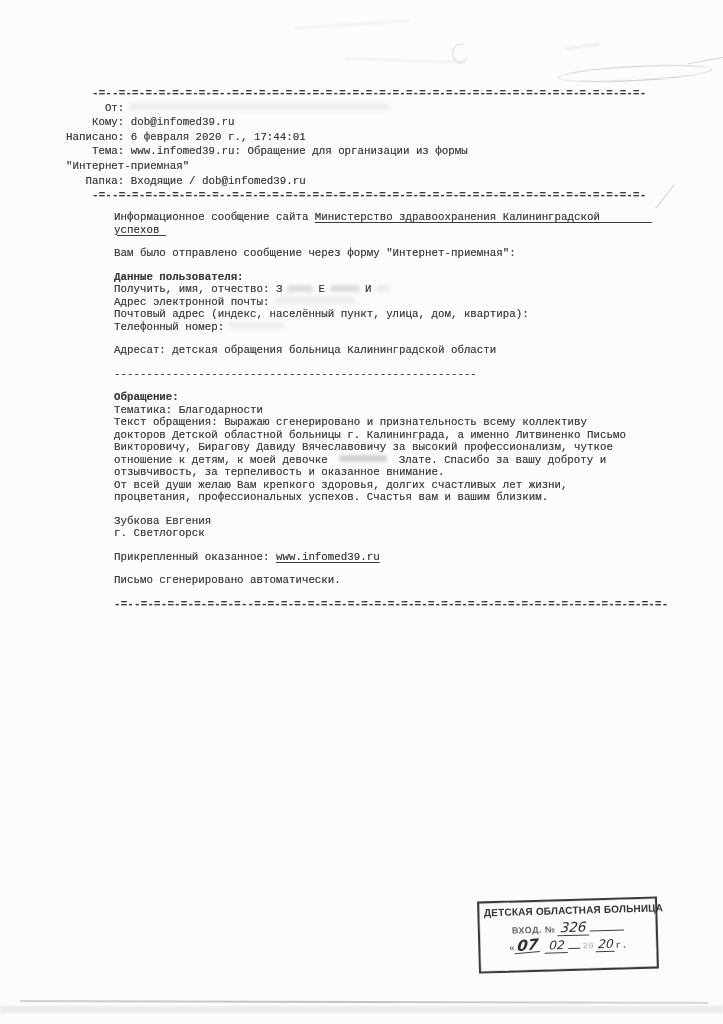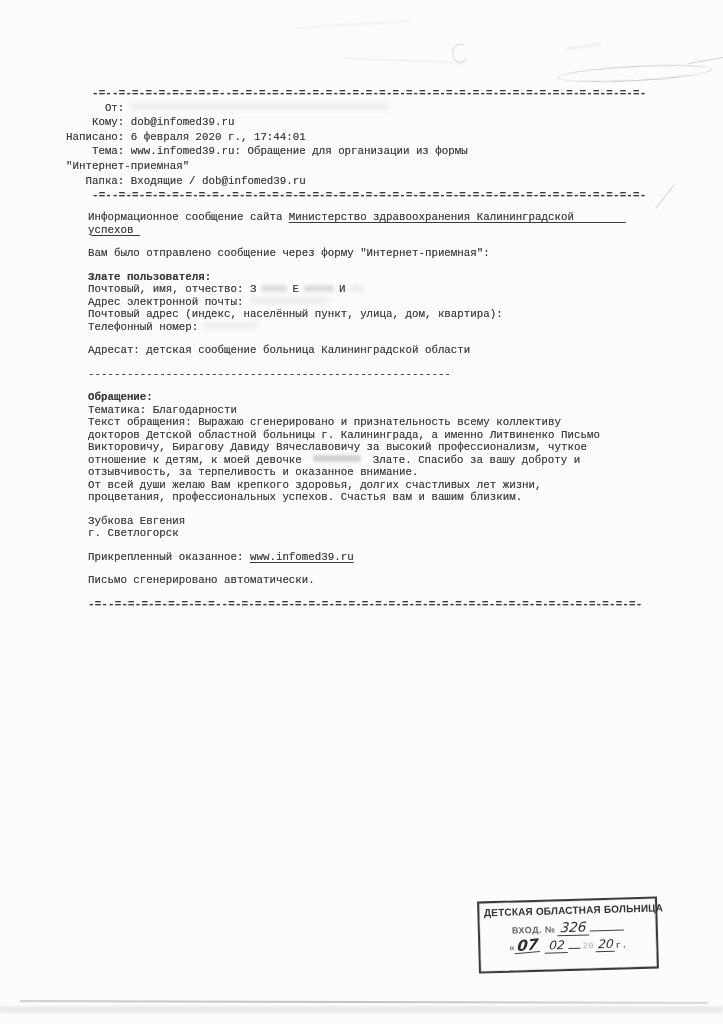--- a/index.html
+++ b/index.html
@@ -4,21 +4,21 @@
 <style>
   html,body{margin:0;padding:0;background:#e9e9e9;}
   .page{position:relative;width:723px;height:1024px;background:#fcfcfc;overflow:hidden;
         font-family:"Liberation Mono","DejaVu Sans Mono",monospace;color:#3b3b3b;}
   .txt{text-shadow:0 0 0.5px rgba(55,55,55,0.55);}
   .email-header{position:absolute;left:66px;top:86px;font-size:10.8px;line-height:14.6px;}
   .email-header .line{white-space:pre;min-height:14.6px;}
   .email-header .sep{margin-left:26px;font-weight:bold;letter-spacing:0.2px;}
   .email-body{position:absolute;left:88px;top:211px;font-size:10.8px;line-height:12.5px;width:600px;}
   .email-body .para{margin:0 0 11px 0;}
-  .email-body .line{white-space:pre;min-height:12.5px;}
+  .email-body .line{white-space:pre;min-height:12.5px;margin-left:26px;}
   .bold{font-weight:bold;}
   .u{text-decoration:underline;text-underline-offset:2px;}
   .sepline{font-weight:bold;letter-spacing:0.2px;}
   .redact{display:inline-block;height:7px;border-radius:3px;background:#dedede;
           filter:blur(1.6px);vertical-align:middle;margin:0 5px 2px 5px;}
   .redact.faint{background:#ececec;filter:blur(2px);}
   .redact.dark{background:#d2d2d2;filter:blur(1.4px);}
   .w260{width:260px;} .w26{width:26px;} .w30{width:30px;} .w14{width:14px;}
   .w80{width:80px;} .w55{width:55px;} .w48{width:48px;}
   
@@ -84,29 +84,29 @@
     <div class="para">
       <div class="line"><span>Информационное сообщение сайта </span><span class="u">Министерство здравоохранения Калининградской        </span></div>
       <div class="line"><span class="u">успехов </span></div>
     </div>
 
     <div class="para">
       <div class="line">Вам было отправлено сообщение через форму "Интернет-приемная":</div>
     </div>
 
     <div class="para">
-      <div class="line bold">Злате пользователя:</div>
-      <div class="line"><span>Почтовый, имя, отчество: З</span><span class="redact w26"></span><span>Е</span><span class="redact w30"></span><span>И</span><span class="redact faint w14"></span></div>
+      <div class="line bold">Данные пользователя:</div>
+      <div class="line"><span>Получить, имя, отчество: З</span><span class="redact w26"></span><span>Е</span><span class="redact w30"></span><span>И</span><span class="redact faint w14"></span></div>
       <div class="line"><span>Адрес электронной почты:</span><span class="redact faint w80"></span></div>
       <div class="line">Почтовый адрес (индекс, населённый пункт, улица, дом, квартира):</div>
       <div class="line"><span>Телефонный номер:</span><span class="redact faint w55"></span></div>
     </div>
 
     <div class="para">
-      <div class="line">Адресат: детская сообщение больница Калининградской области</div>
+      <div class="line">Адресат: детская обращения больница Калининградской области</div>
     </div>
 
     <div class="para">
       <div class="line">--------------------------------------------------------</div>
     </div>
 
     <div class="para">
       <div class="line bold">Обращение:</div>
       <div class="line">Тематика: Благодарности</div>
       <div class="line">Текст обращения: Выражаю сгенерировано и признательность всему коллективу</div>

